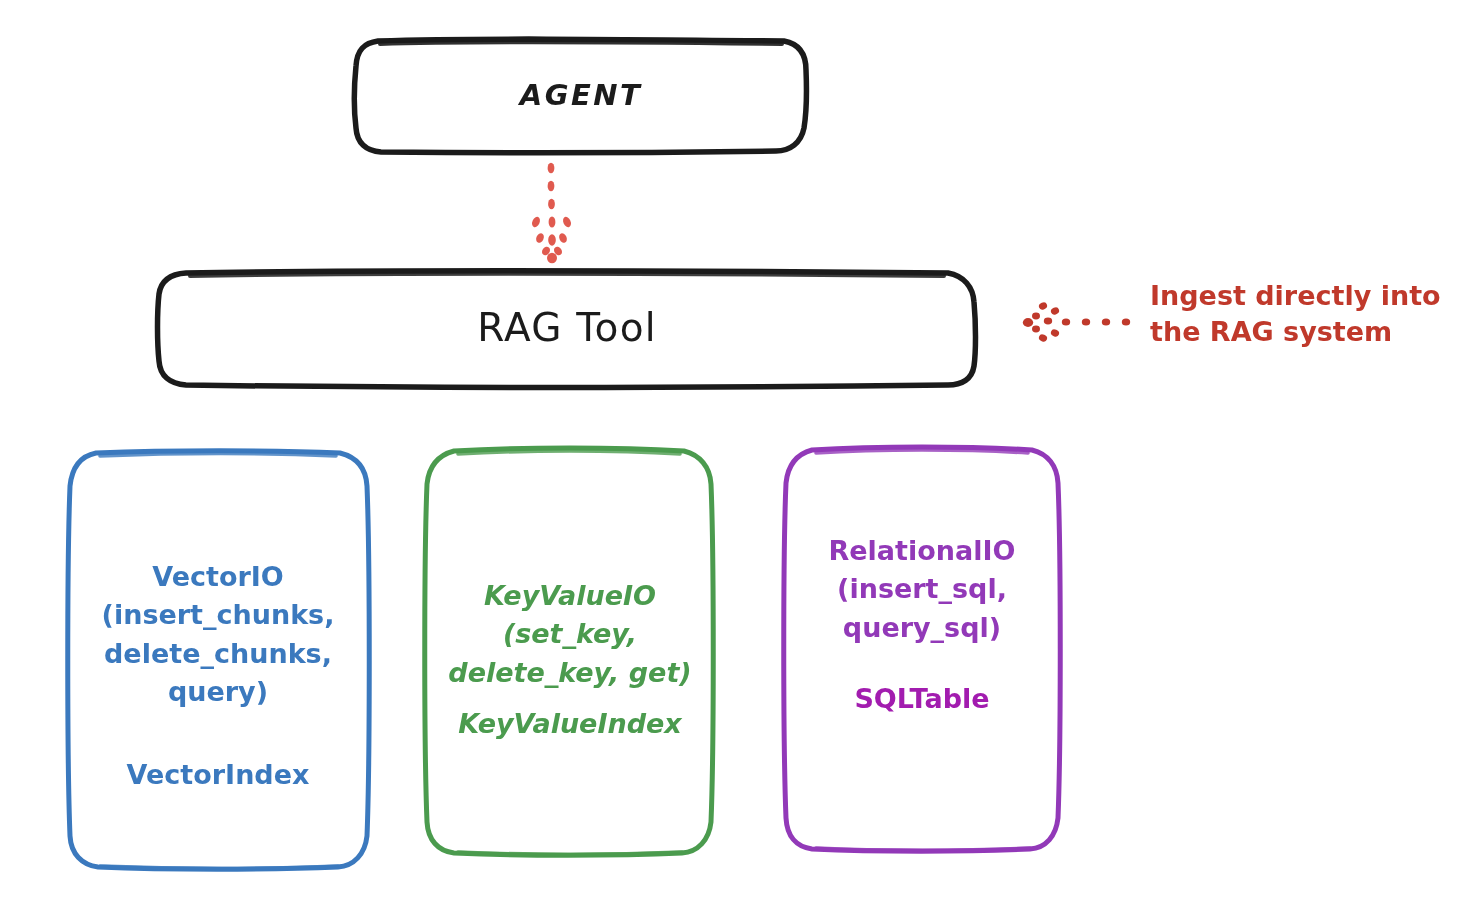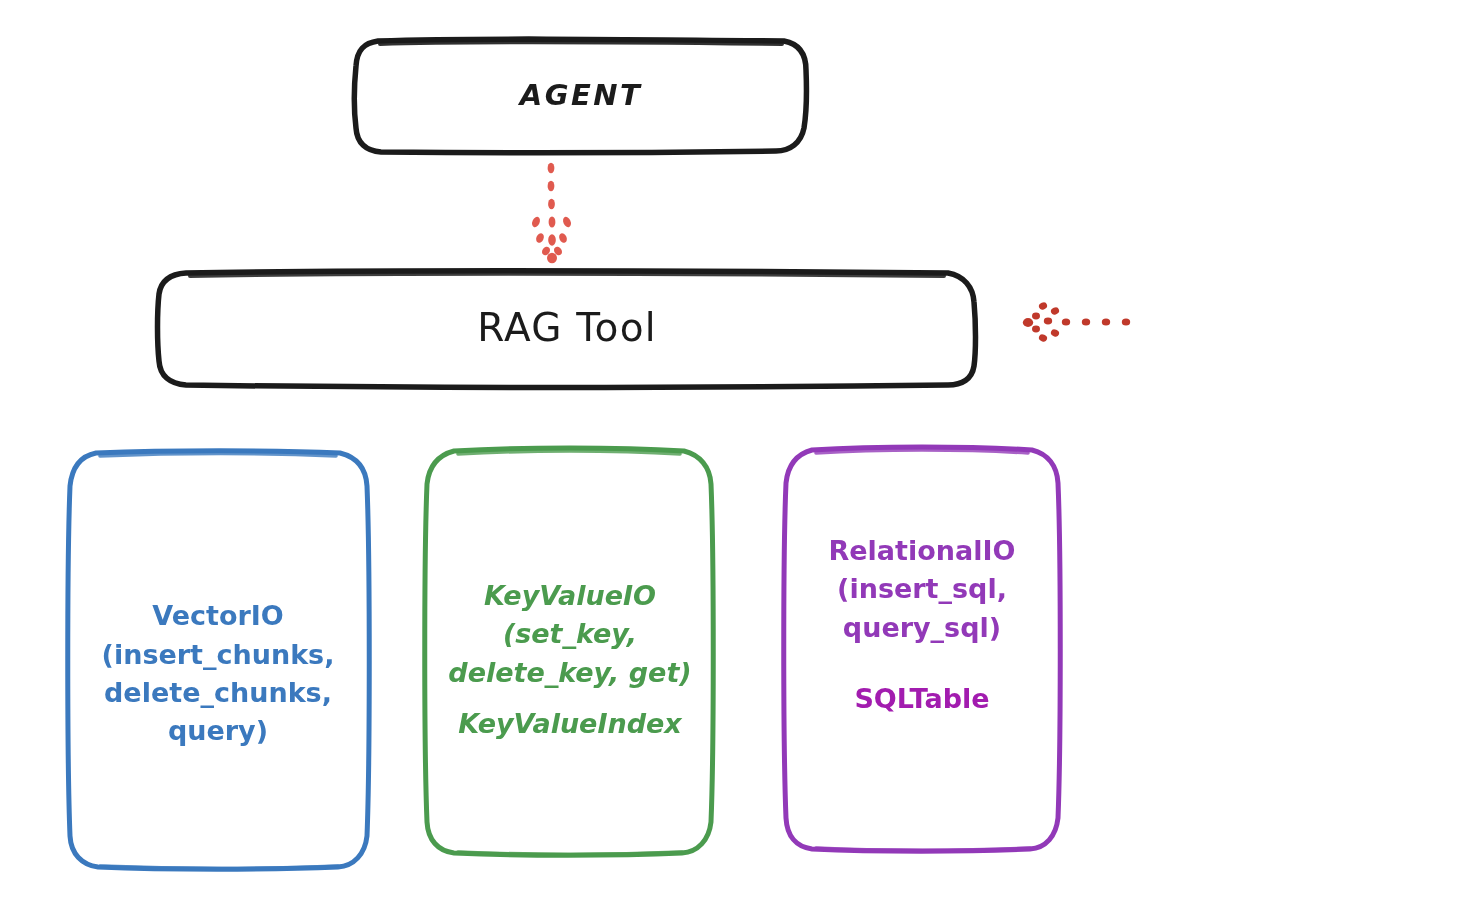--- a/index.html
+++ b/index.html
@@ -263,20 +263,21 @@
   <div class="node" id="rag-tool-node">
     <div class="node-label">RAG Tool</div>
   </div>
 
   <div class="node" id="vectorio-node">
     <div class="provider-inner">
       <div class="provider-label">VectorIO
 (insert_chunks,
 delete_chunks,
 query)</div>
+      <div class="provider-index">VectorIndex</div>
     </div>
   </div>
 
   <div class="node" id="keyvalueio-node">
     <div class="provider-inner">
       <div class="provider-label">KeyValueIO
 (set_key,
 delete_key, get)</div>
       <div class="provider-index">KeyValueIndex</div>
     </div>
@@ -284,14 +285,18 @@
 
   <div class="node" id="relationalio-node">
     <div class="provider-inner">
       <div class="provider-label">RelationalIO
 (insert_sql,
 query_sql)</div>
       <div class="provider-index">SQLTable</div>
     </div>
   </div>
 
+  <div id="ingest-annotation">
+    <div class="annotation-text">Ingest directly into
+the RAG system</div>
+  </div>
 
 </div>
 
 </body></html>

